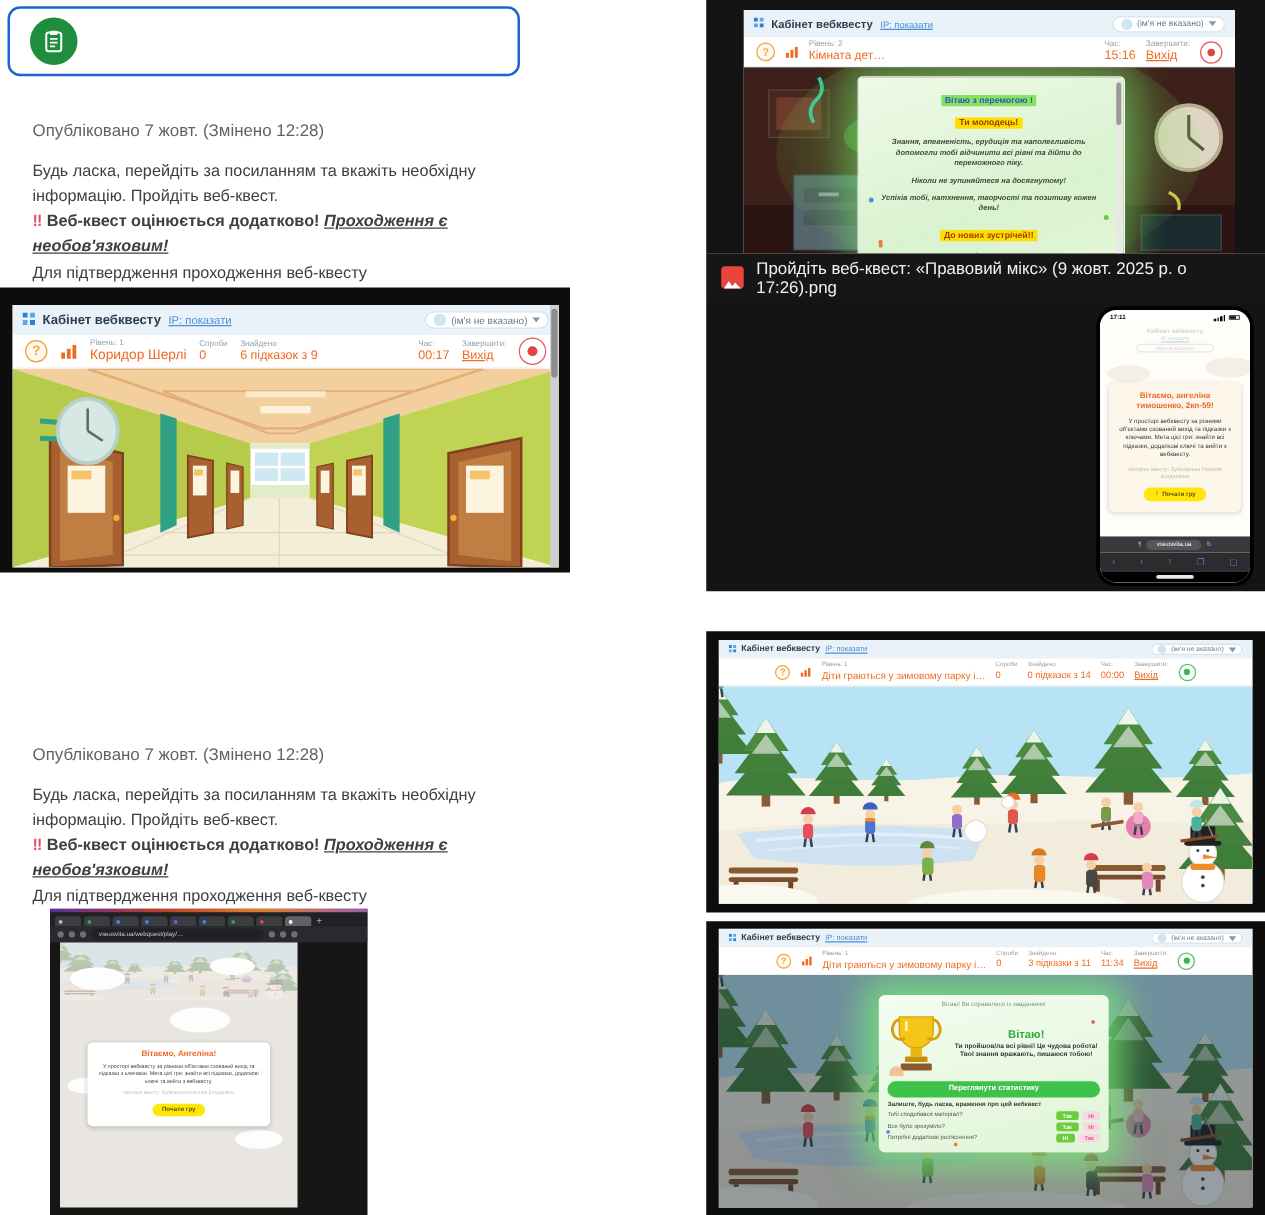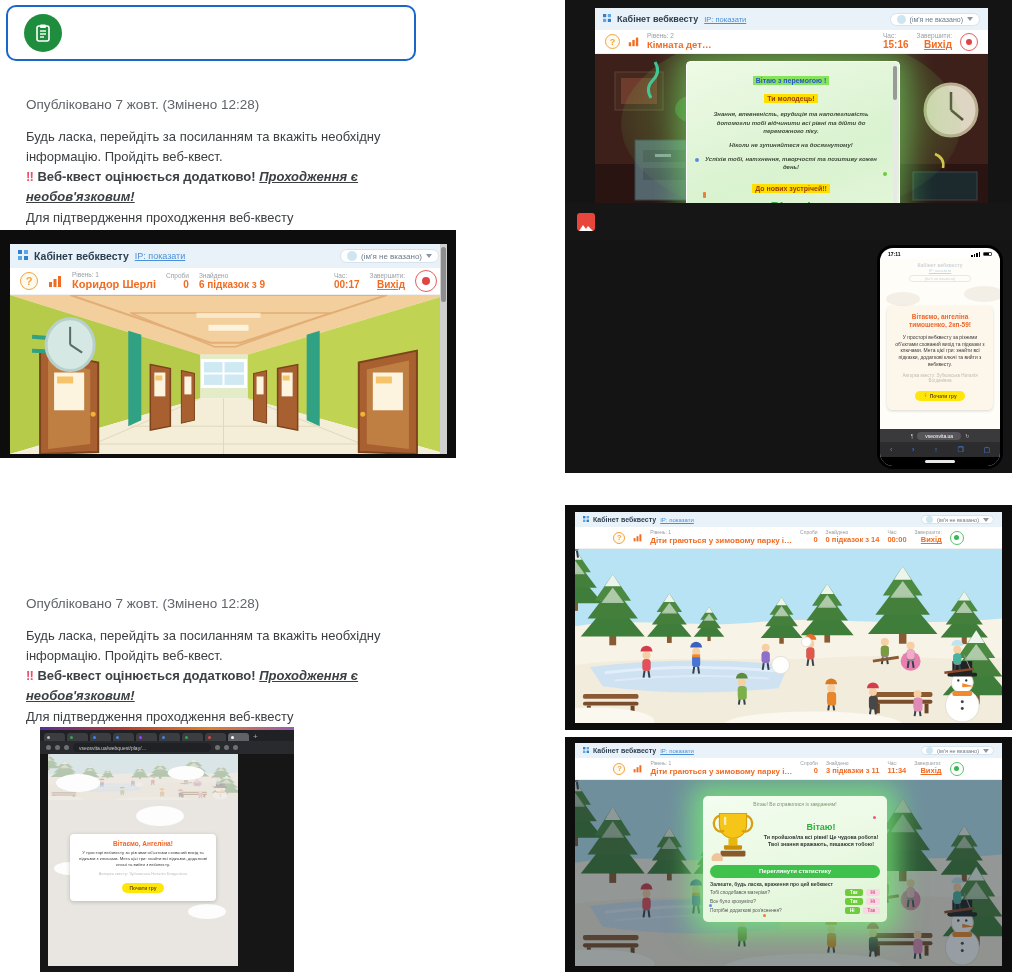--- a/index.html
+++ b/index.html
@@ -32,21 +32,21 @@
              border:1px solid #d7e3ec;border-radius:12px;color:#6b7a88;padding:1px 6px;}
   .user-pill .avatar{border-radius:50%;background:#cfe6f0;display:inline-block;}
   .caret{width:0;height:0;border-left:3px solid transparent;border-right:3px solid transparent;
          border-top:4px solid #8a97a3;display:inline-block;}
   .qbar{display:flex;align-items:center;background:#fff;gap:10px;padding:0 10px;
         border-bottom:1px solid #f0f0f0;}
   .help-ic{border:1.5px solid #f2a33c;color:#f2a33c;border-radius:50%;display:inline-flex;
            align-items:center;justify-content:center;font-weight:bold;background:#fffaf0;flex:0 0 auto;}
   .stat{display:flex;flex-direction:column;line-height:1.15;}
   .stat .lab{font-size:6.5px;color:#9aa0a6;}
-  .stat .val{font-size:10px;font-weight:bold;color:#f26b22;white-space:nowrap;text-align:right;}
+  .stat .val{font-size:10px;font-weight:normal;color:#f26b22;white-space:nowrap;}
   .stat .val.link{text-decoration:underline;}
   .spacer{flex:1;}
   .rec-ic{border-radius:50%;display:inline-flex;align-items:center;justify-content:center;flex:0 0 auto;}
   .rec-ic i{border-radius:50%;display:block;}
   .rec-red{border:1.5px solid #e85c5c;}.rec-red i{background:#e04444;}
   .rec-green{border:1.5px solid #57c26a;}.rec-green i{background:#3ab558;}
 
   
   #corridorShot{left:0;top:230px;width:456px;height:228px;background:#0d0d0d;}
   #corridorShot .qpage{left:10px;top:14px;width:437px;height:210px;}
@@ -602,20 +602,21 @@
       </div>
     </div>
   </div>
 
   <div id="captionBar" class="shot">
     <span class="img-ic">
       <svg width="14" height="8" viewBox="0 0 14 8">
           <polygon points="0,8 4,2 7,6 9,3 14,8" fill="#fff"></polygon>
         </svg>
     </span>
+    <span>Пройдіть веб-квест: «Правовий мікс» (9 жовт. 2025 р. о 17:26).png</span>
   </div>
 
   <div class="shot" id="panelPhone">
     <div class="phone">
       <div class="pscreen">
         <div class="pstatus">
           <span>17:11</span>
           <span style="display:flex;gap:3px;align-items:center">
             <span class="sig">
                 <i style="height:2px"></i>

